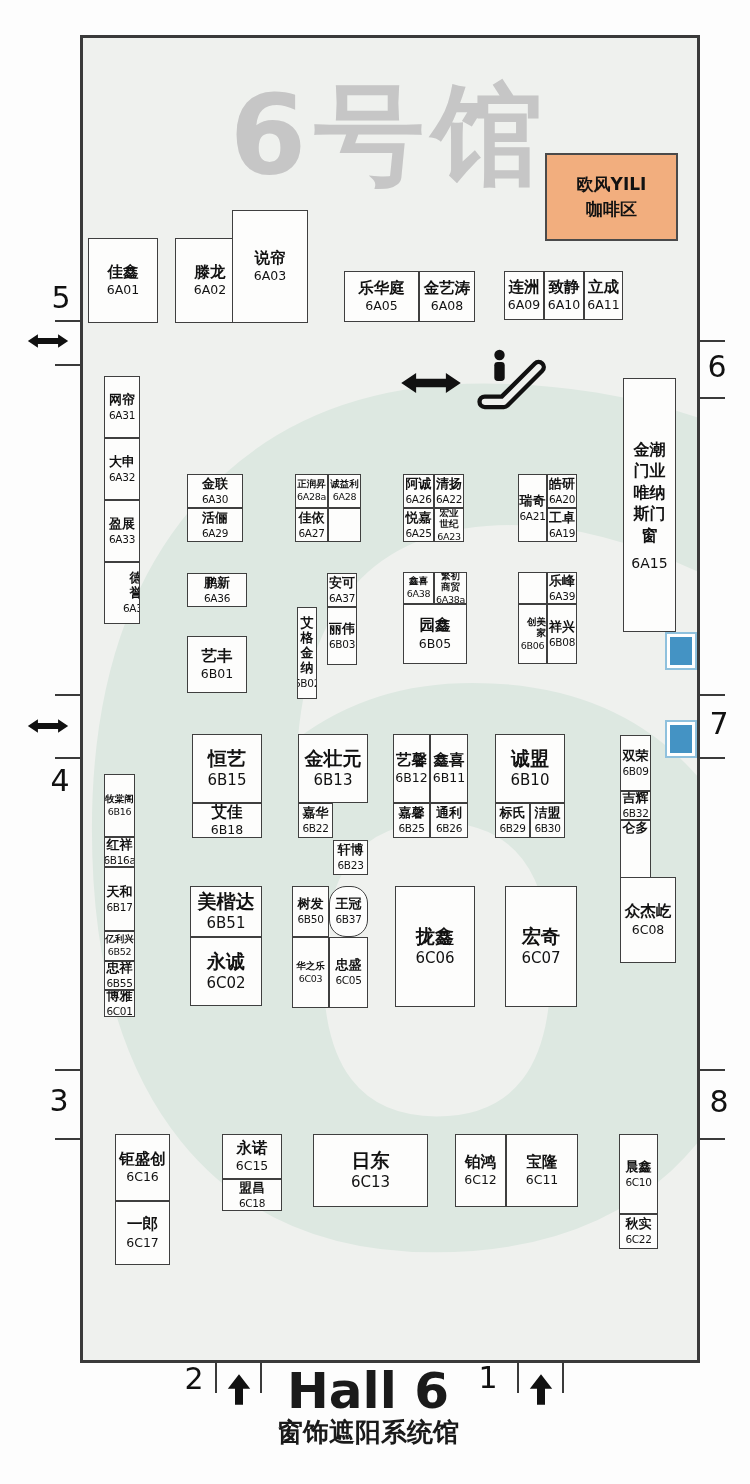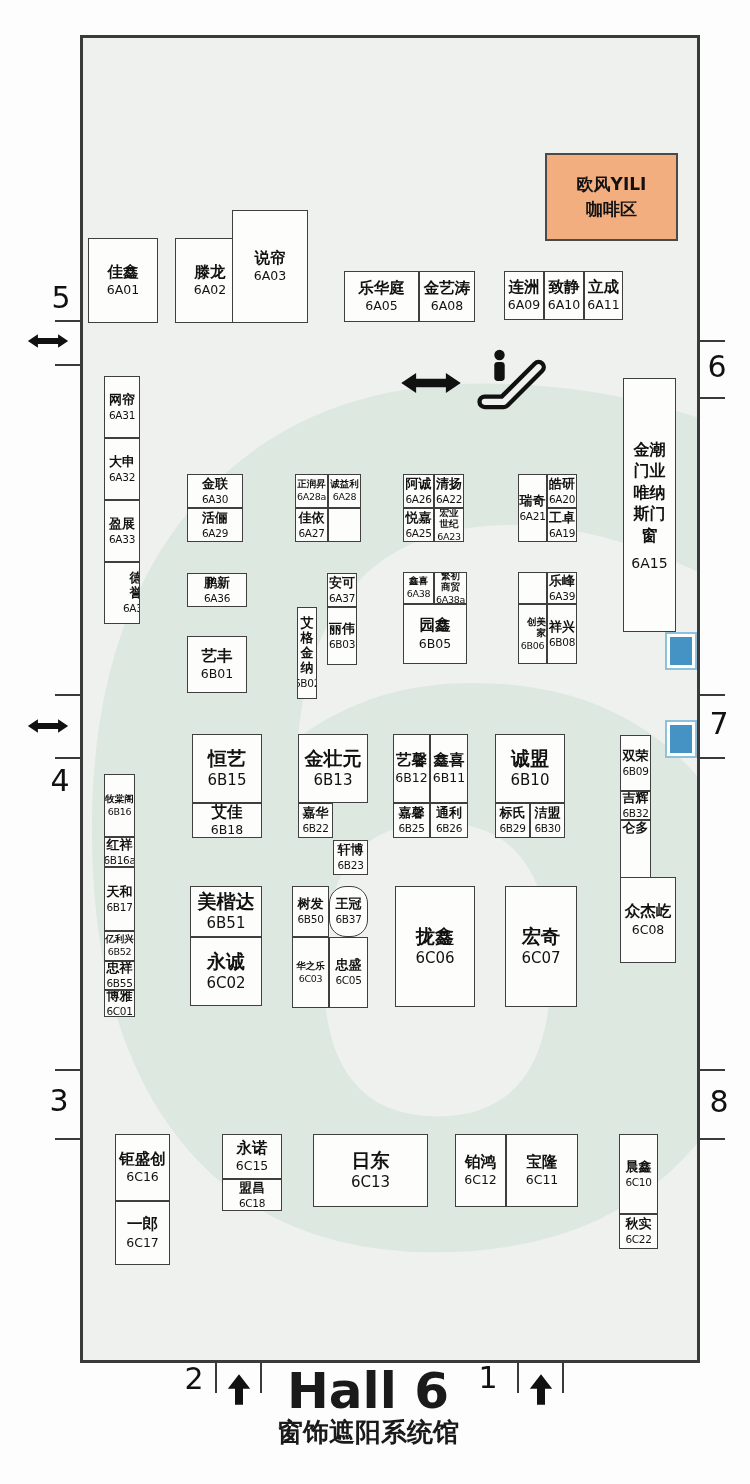--- a/index.html
+++ b/index.html
@@ -33,20 +33,21 @@
         font-size:50px;font-weight:bold;color:#1a1a1a;line-height:1;}
   .footer-sub{position:absolute;left:368px;top:1419px;transform:translateX(-50%);
         font-size:26px;font-weight:bold;color:#1a1a1a;line-height:1;}
 </style>
 </head>
 <body>
 
 <div id="plan">
 
   <div id="hall">
+    <div class="watermark-title">6号馆</div>
     <div class="watermark-digit">6</div>
     <div class="coffee">
       <div>欧风YILI</div>
       <div>咖啡区</div>
     </div>
   </div>
 
   <div id="booths">
       <div class="booth md" style="left: 88px; top: 238px; width: 70px; height: 85px;">
         <div class="booth-name">佳鑫</div>

